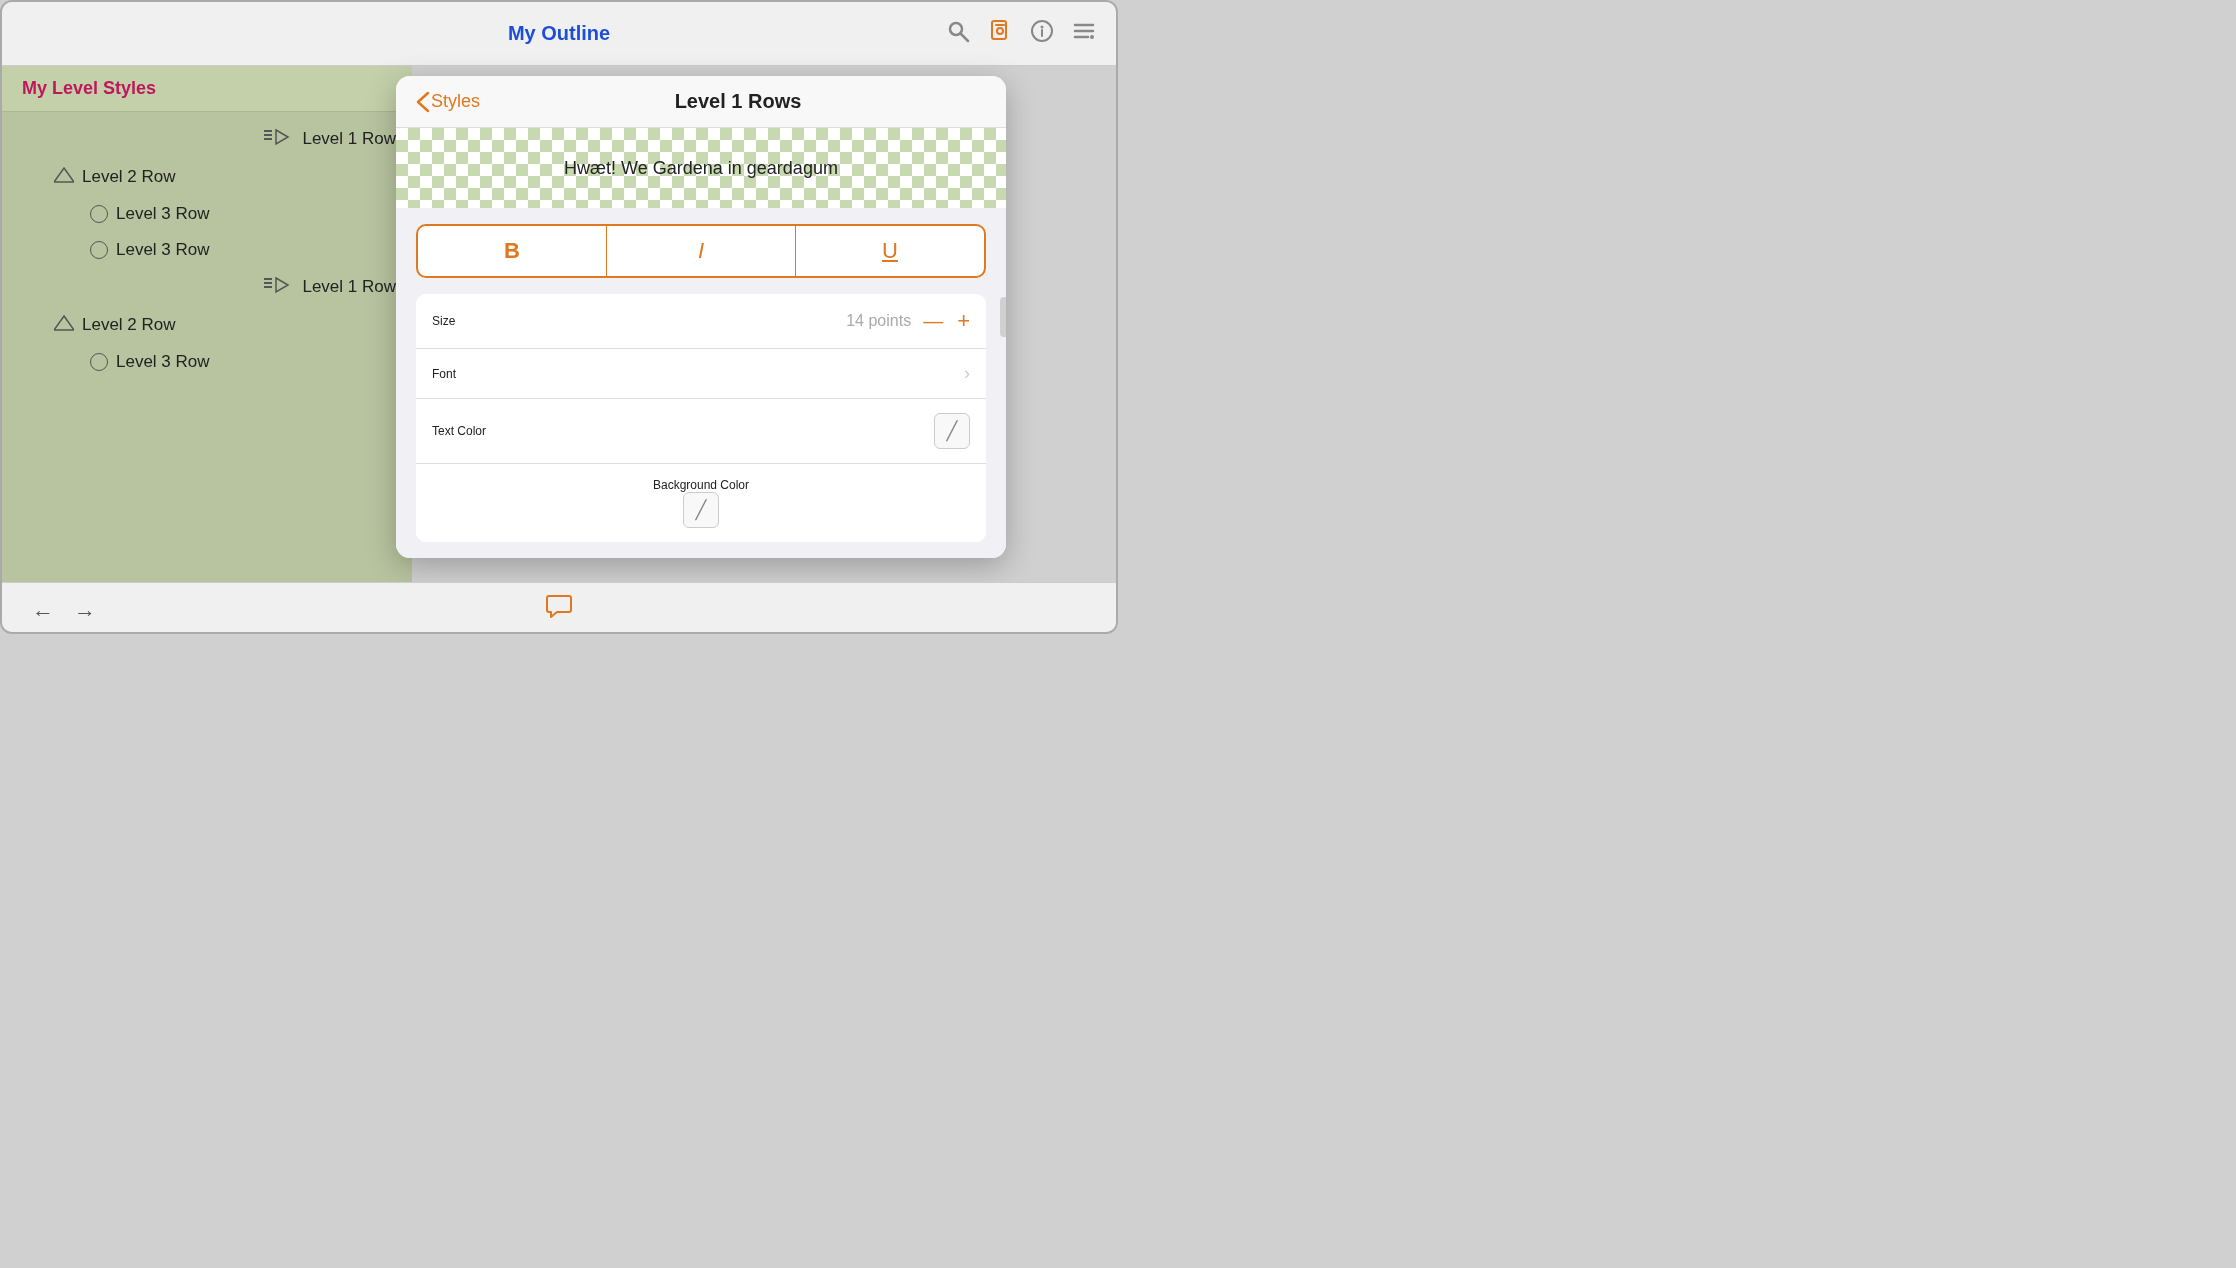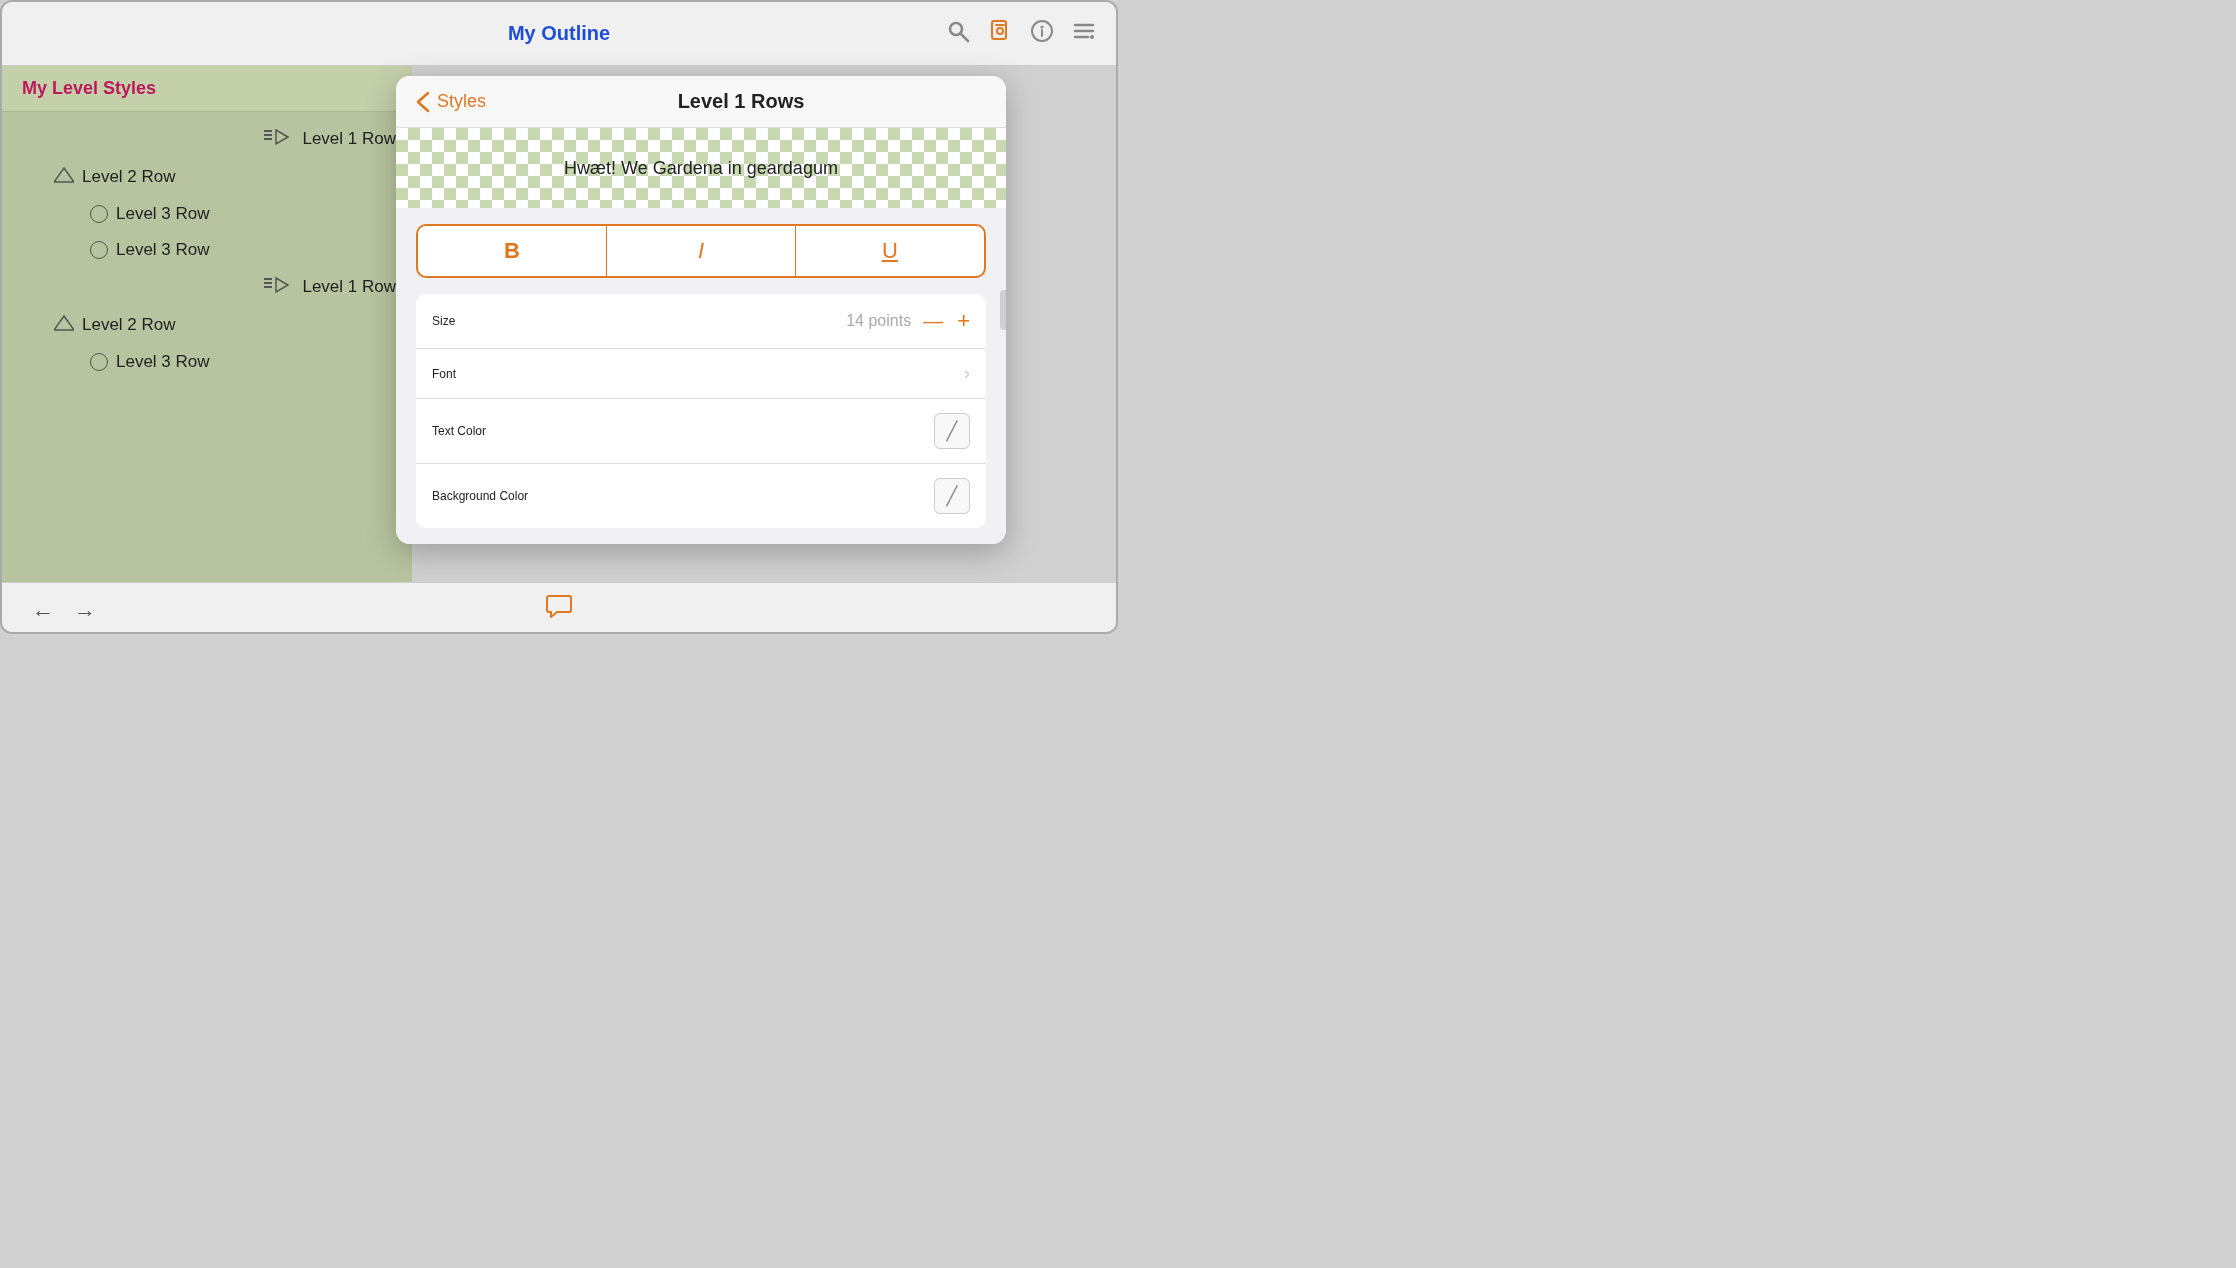--- a/index.html
+++ b/index.html
@@ -147,21 +147,21 @@
       padding: 14px 20px;
       border-bottom: 1px solid #ddd;
       background: #f8f8f8;
       gap: 10px;
     }
     .popover-back {
       color: #e07820;
       font-size: 18px;
       display: flex;
       align-items: center;
-      gap: 7px;
+      gap: 1px;
       cursor: pointer;
     }
     .popover-title {
       font-size: 20px;
       font-weight: 700;
       color: #222;
       flex: 1;
       text-align: center;
     }
     .popover-handle {
@@ -226,21 +226,21 @@
     .settings-row {
       display: flex;
       align-items: center;
       padding: 14px 0;
       border-bottom: 1px solid #ddd;
       background: #fff;
       padding-left: 16px;
       padding-right: 16px;
       margin-bottom: 2px;
     }
-    .settings-row:last-child { border-bottom: none; }
+    .settings-row:last-child { border-bottom: none; flex-direction: column; }
     .settings-label {
       font-size: 12px;
       color: #222;
       flex: 1;
     }
     .settings-value {
       font-size: 16px;
       color: #aaa;
       margin-right: 12px;
     }

